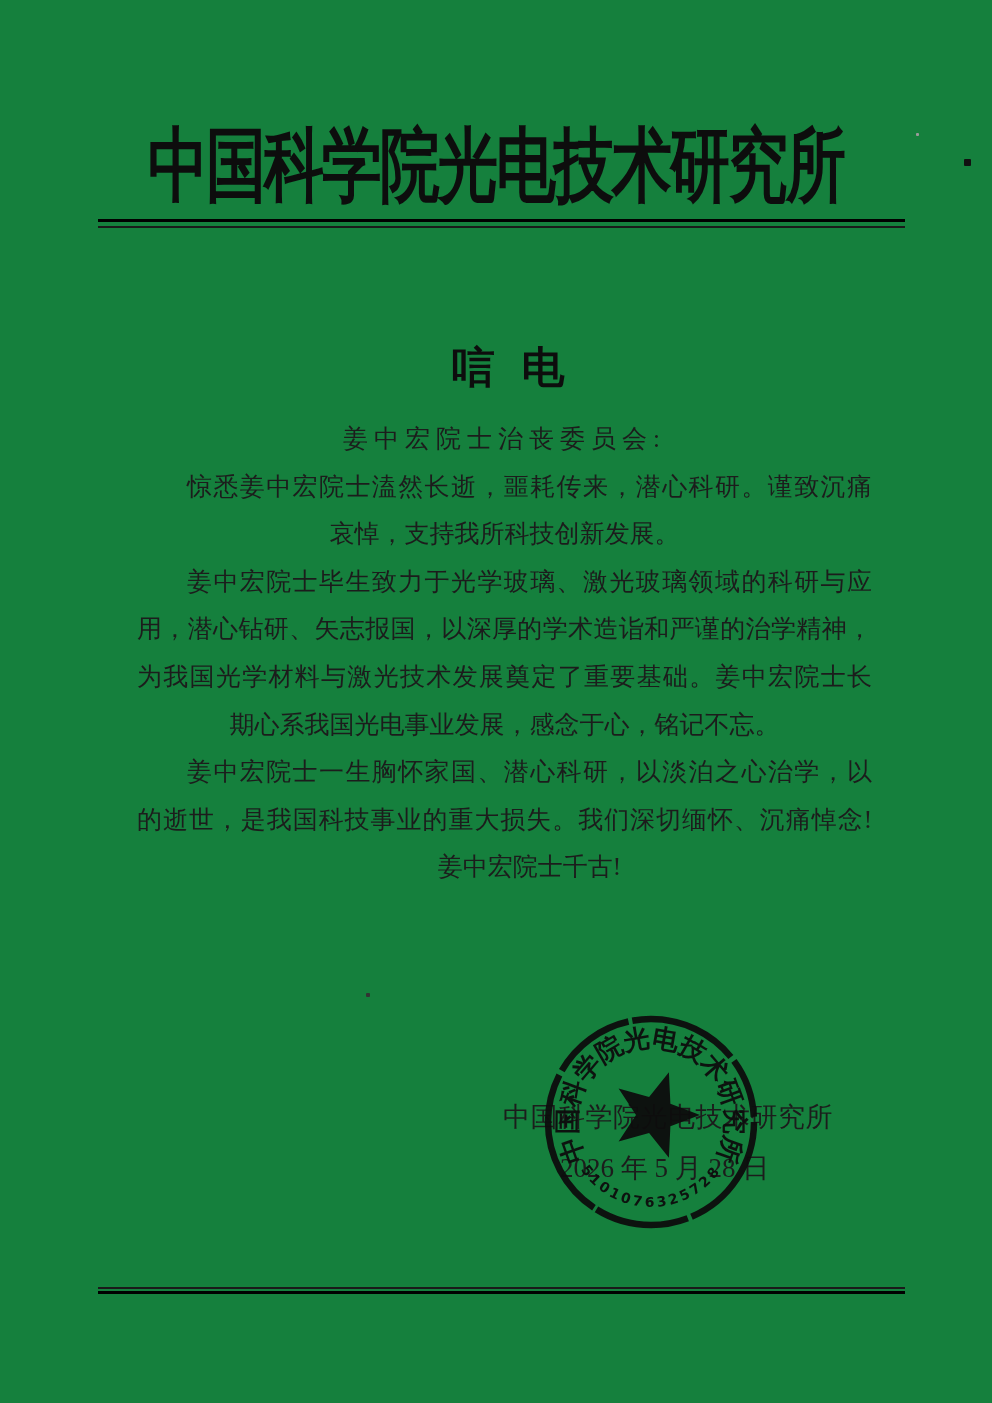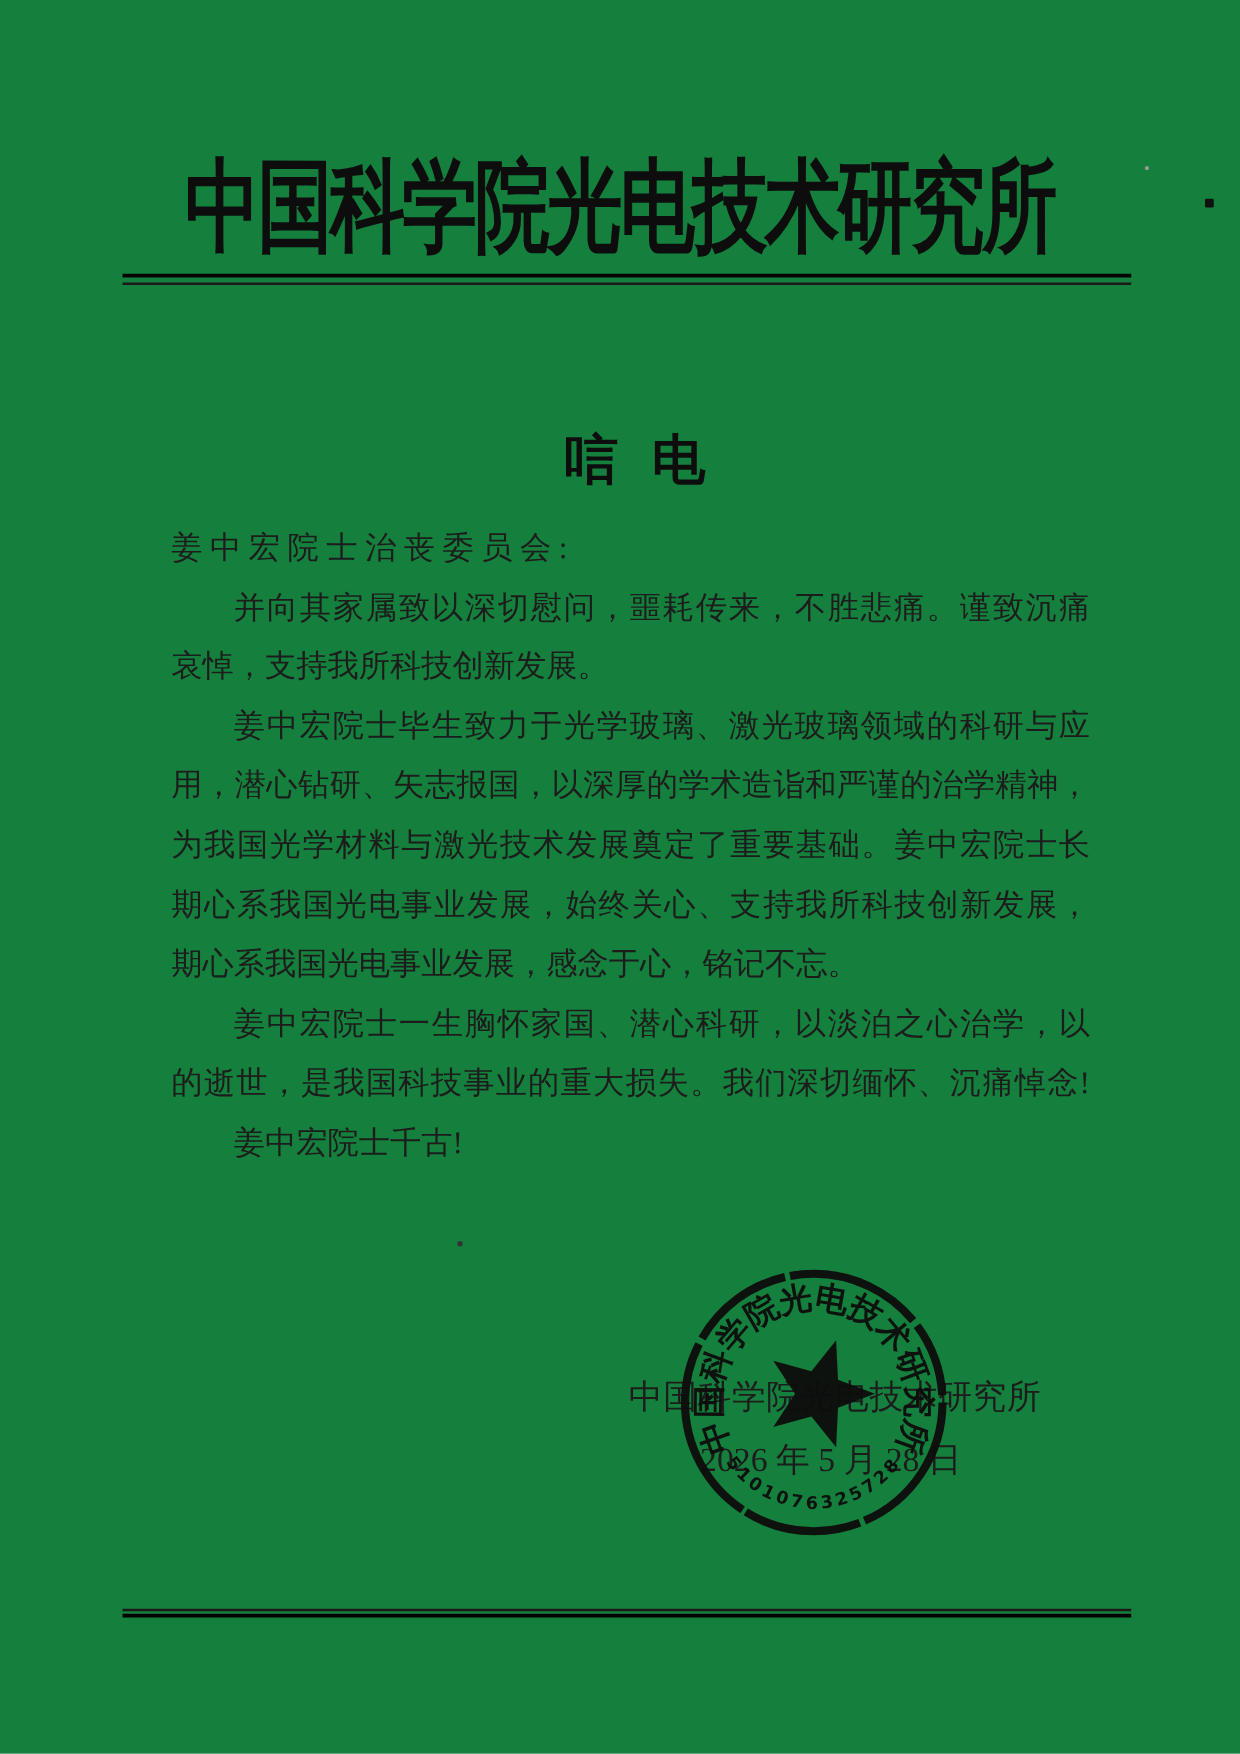--- a/index.html
+++ b/index.html
@@ -20,21 +20,21 @@
   .rule-top-b{top:226px;height:2px;background:#1a1a1a;}
   .rule-bot-a{top:1287px;height:2px;background:#1a1a1a;}
   .rule-bot-b{top:1291px;height:3px;}
   
   .doc-title{
     position:absolute;top:327px;left:0;width:100%;margin:12px;text-align:center;
     font-size:43px;font-weight:bold;word-spacing:16px;color:#0d0d0d;
   }
   
   .body-block{position:absolute;top:415px;left:137px;width:735px;font-size:25px;}
-  .line{height:47.6px;line-height:47.6px;overflow:hidden;}
+  .line{height:47.6px;line-height:47.6px;overflow:hidden;text-align:center;}
   .salutation{letter-spacing:6px;}
   .indent{text-indent:50px;}
   .fill{text-align:justify;text-align-last:justify;}
   
   .sig-org{position:absolute;top:1099px;left:503px;font-size:27px;letter-spacing:.5px;white-space:nowrap;z-index:1;}
   .sig-date{position:absolute;top:1150px;left:560px;font-size:27px;white-space:nowrap;z-index:1;}
   
   .seal{position:absolute;left:541px;top:1012px;z-index:2;opacity:.95;}
   .seal-arc{font-family:"Liberation Serif","DejaVu Serif",serif;font-weight:bold;font-size:26px;fill:#0d0d0d;}
   .seal-num{font-family:"DejaVu Sans","Liberation Sans",sans-serif;font-weight:bold;font-size:14px;letter-spacing:3px;fill:#0d0d0d;}
@@ -51,26 +51,25 @@
 
   <div class="letterhead">中国科学院光电技术研究所</div>
   <div class="rule rule-top-a"></div>
   <div class="rule rule-top-b"></div>
 
   <h1 class="doc-title">唁 电</h1>
 
   <main class="body-block">
     <div class="line salutation">姜中宏院士治丧委员会:</div>
     <div id="paras">
-        <div class="line indent fill">并向其家属致以深切慰问，噩耗传来，不胜悲痛。谨致沉痛</div>
+        <div class="line indent fill">惊悉姜中宏院士溘然长逝，噩耗传来，潜心科研。谨致沉痛</div>
         <div class="line">哀悼，支持我所科技创新发展。</div>
         <div class="line indent fill">姜中宏院士毕生致力于光学玻璃、激光玻璃领域的科研与应</div>
         <div class="line fill">用，潜心钻研、矢志报国，以深厚的学术造诣和严谨的治学精神，</div>
         <div class="line fill">为我国光学材料与激光技术发展奠定了重要基础。姜中宏院士长</div>
-        <div class="line fill">期心系我国光电事业发展，始终关心、支持我所科技创新发展，</div>
         <div class="line">期心系我国光电事业发展，感念于心，铭记不忘。</div>
         <div class="line indent fill">姜中宏院士一生胸怀家国、潜心科研，以淡泊之心治学，以</div>
         <div class="line fill">的逝世，是我国科技事业的重大损失。我们深切缅怀、沉痛悼念!</div>
         <div class="line indent">姜中宏院士千古!</div>
       </div>
   </main>
 
   <div class="sig-org">中国科学院光电技术研究所</div>
   <div class="sig-date">2026 年 5 月 28 日</div>
 

